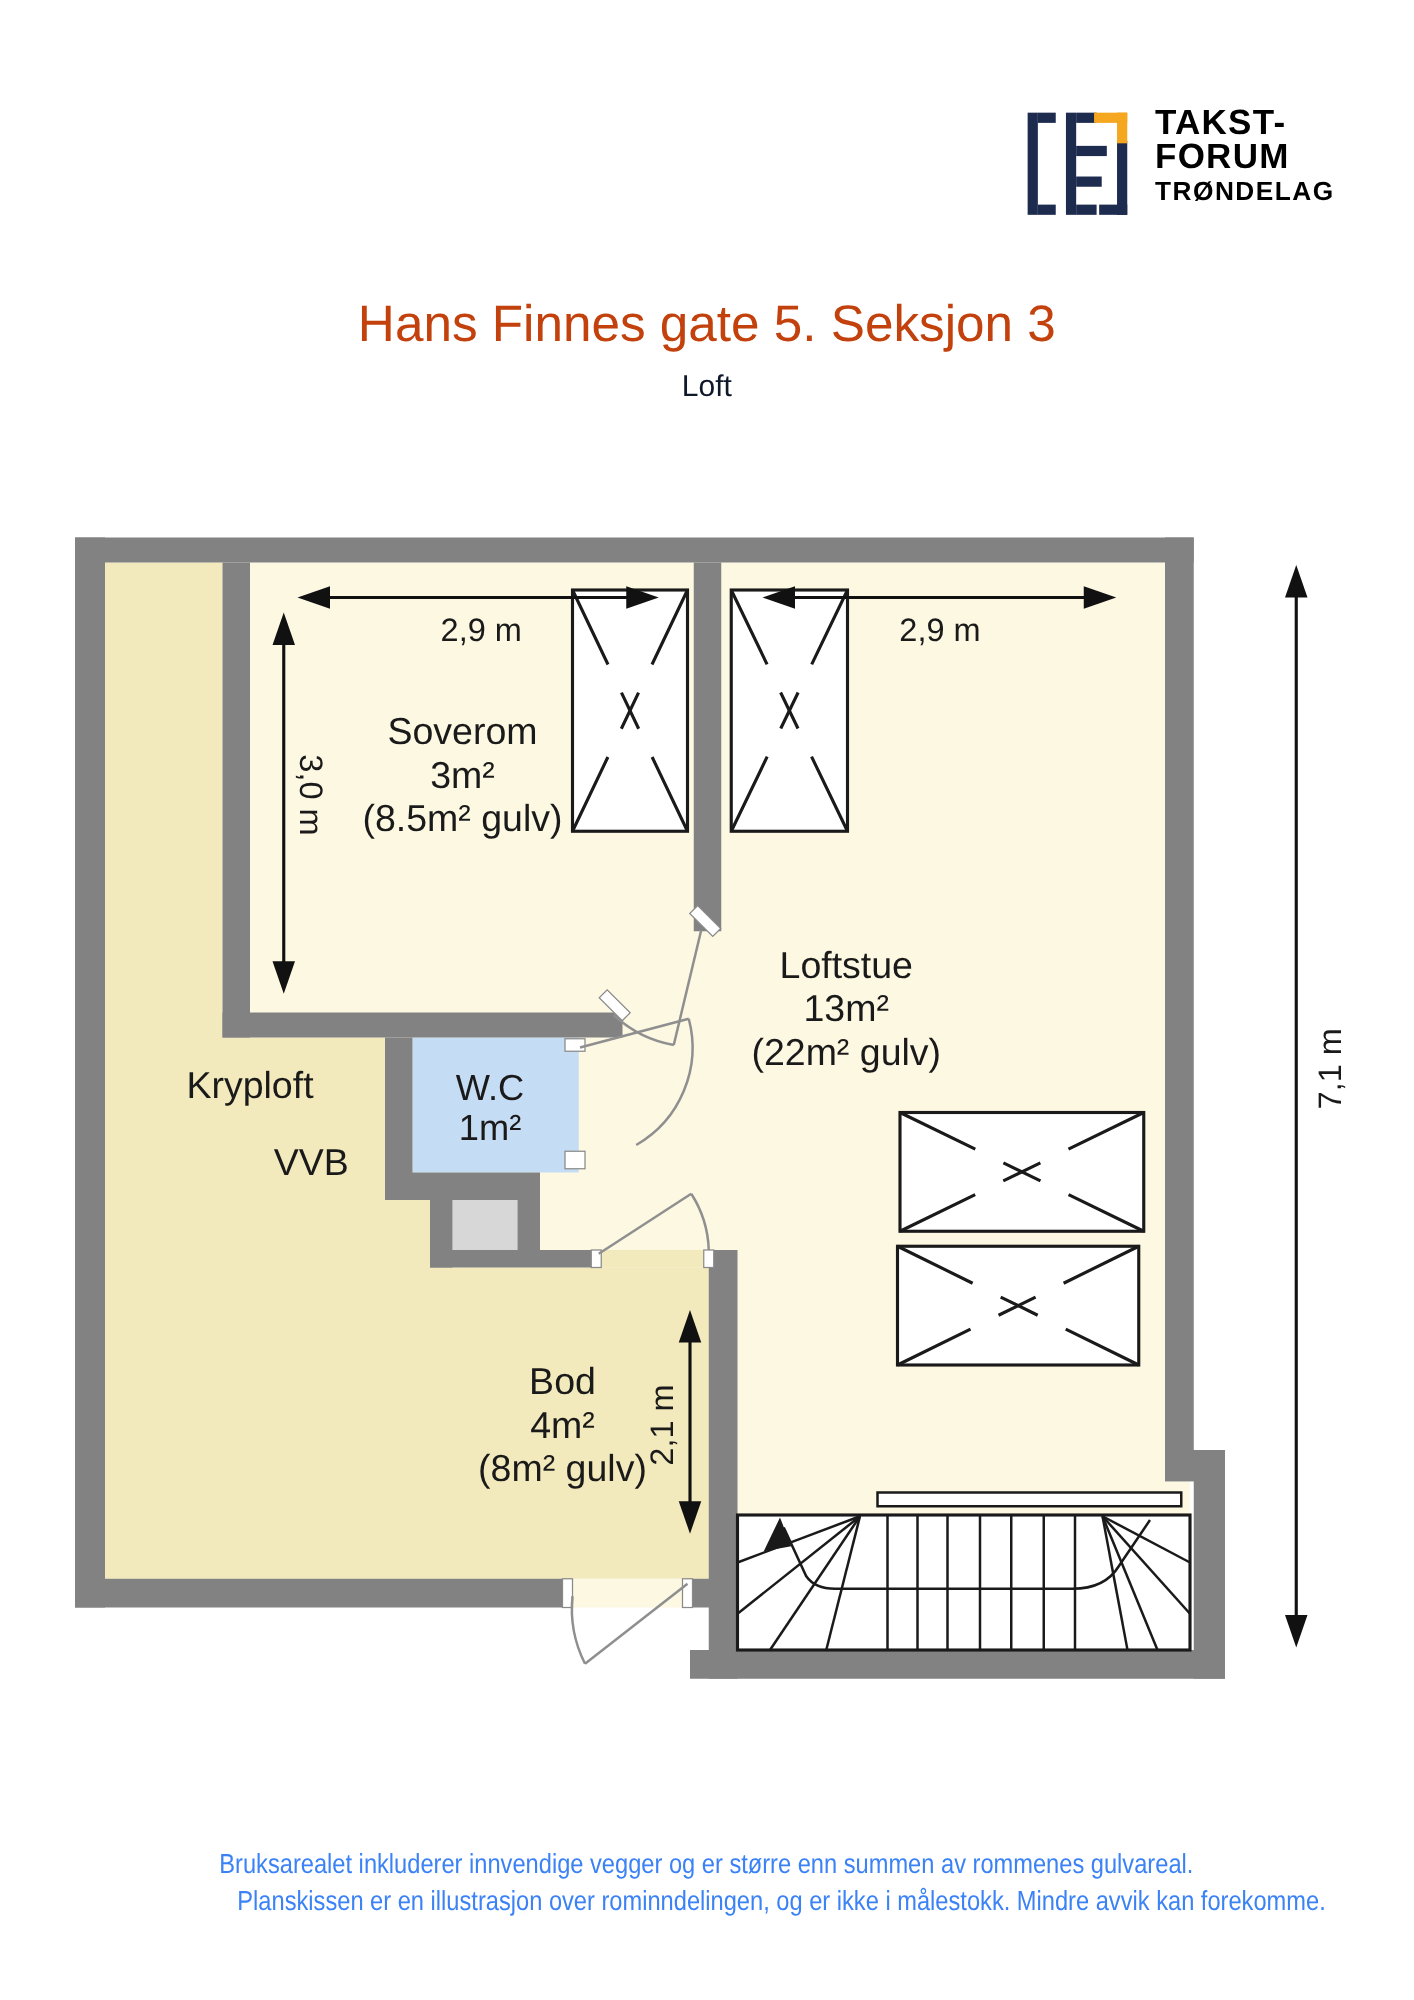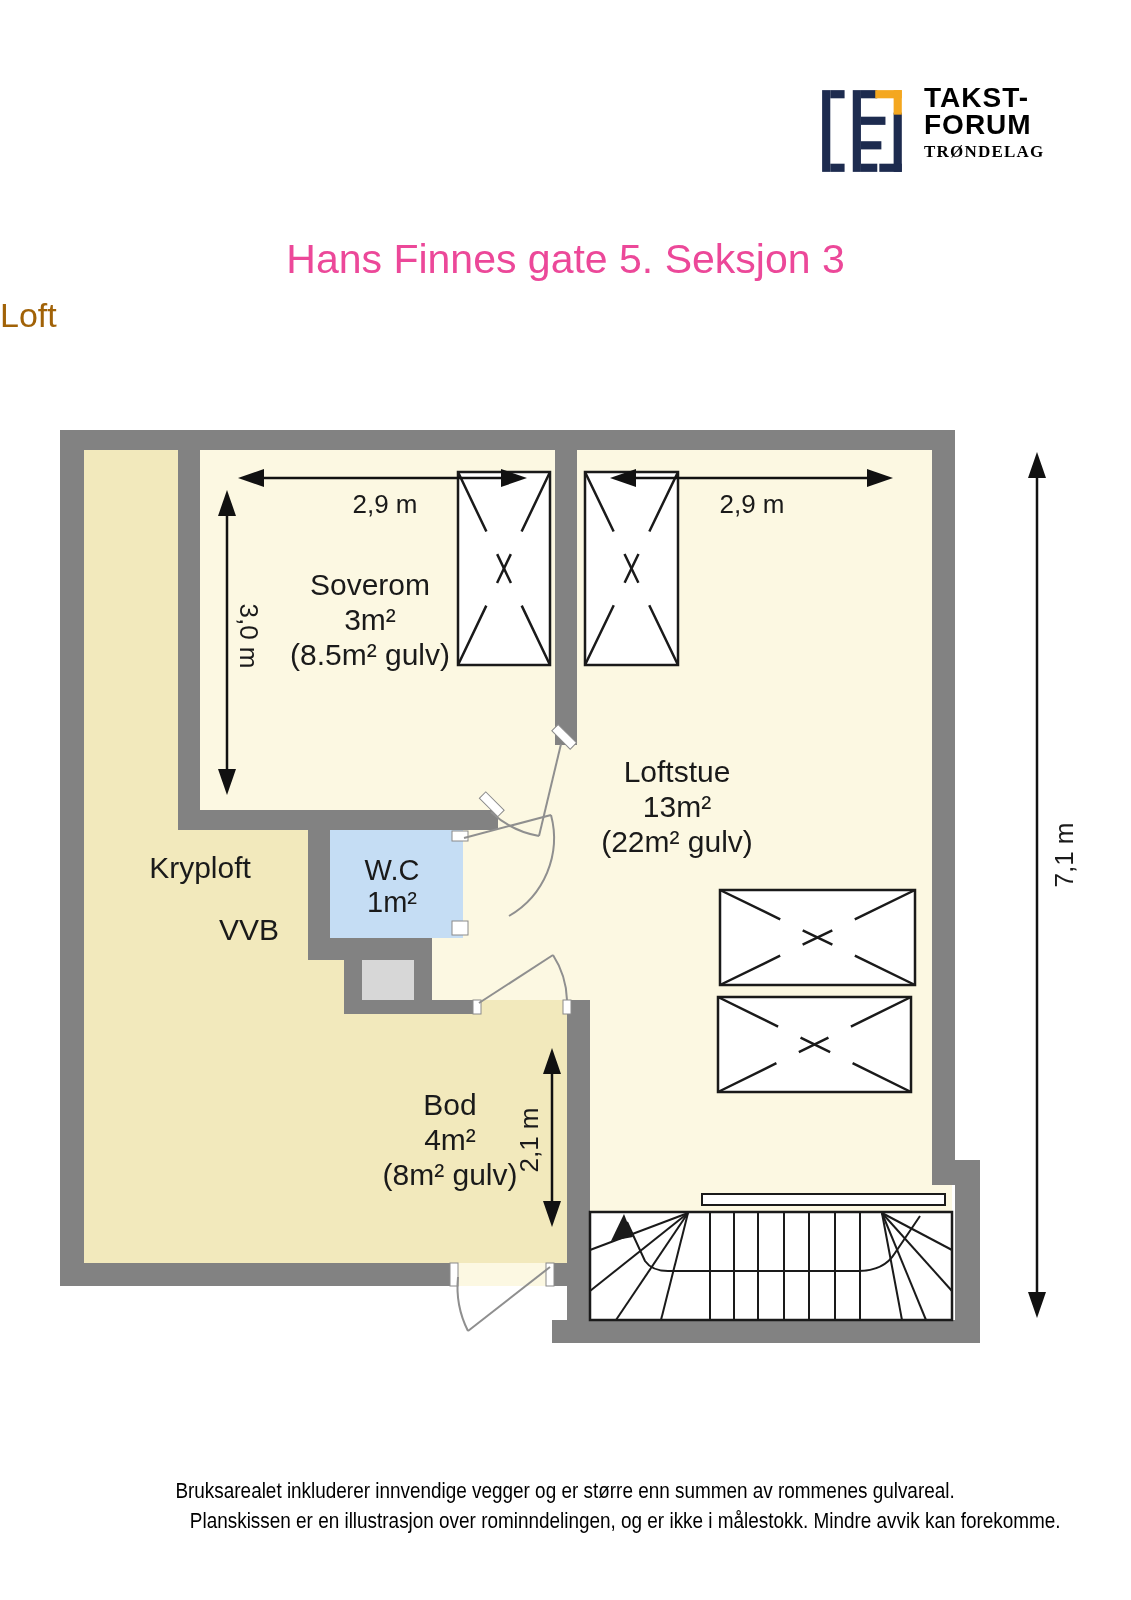--- a/index.html
+++ b/index.html
@@ -3,34 +3,34 @@
 <meta charset="utf-8">
 <style>
   html,body{margin:0;padding:0;background:#ffffff;}
   .page{position:relative;width:1131px;height:1600px;background:#ffffff;overflow:hidden;
         font-family:"Liberation Sans", sans-serif;color:#1a1a1a;}
   
   .logo{position:absolute;left:818px;top:84px;display:flex;align-items:flex-start;}
   .logo-icon{width:92px;height:94px;flex:0 0 auto;}
   .logo-text{margin-left:14px;color:#000000;font-weight:bold;line-height:1;}
   .logo-line1,.logo-line2{font-size:28px;letter-spacing:1px;line-height:27px;}
-  .logo-line3{font-size:17px;letter-spacing:1.2px;margin-top:5px;font-family:Liberation Serif, serif;}
+  .logo-line3{font-size:21px;letter-spacing:1.2px;margin-top:5px;}
   
   .title{position:absolute;left:0;top:236px;width:1131px;text-align:center;
-         font-size:41px;color:#ec4899;}
-  .subtitle{position:absolute;left:0;top:296px;width:1131px;
-            font-size:34px;color:#a16207;}
+         font-size:41px;color:#c2410c;}
+  .subtitle{position:absolute;left:0;top:296px;width:1131px;text-align:center;
+            font-size:24px;color:#0f172a;}
   
   .plan{position:absolute;left:0;top:0;width:1131px;height:1600px;}
   .plan text{font-family:"Liberation Sans", sans-serif;fill:#1a1a1a;}
   .room-label{font-size:30px;}
   .room-label-small{font-size:29px;}
   .dim-label{font-size:26px;}
   
-  .footer{position:absolute;left:0;width:1131px;text-align:center;font-size:22px;color:#000000;}
+  .footer{position:absolute;left:0;width:1131px;text-align:center;font-size:22px;color:#3b82f6;}
   .footer-1{top:1478px;}
   .footer-2{top:1508px;text-align:right;}
   .footer span{display:inline-block;transform:scaleX(0.86);transform-origin:center;white-space:nowrap;}
 </style>
 </head>
 <body>
 
 <div class="page">
 
   <div class="logo">

